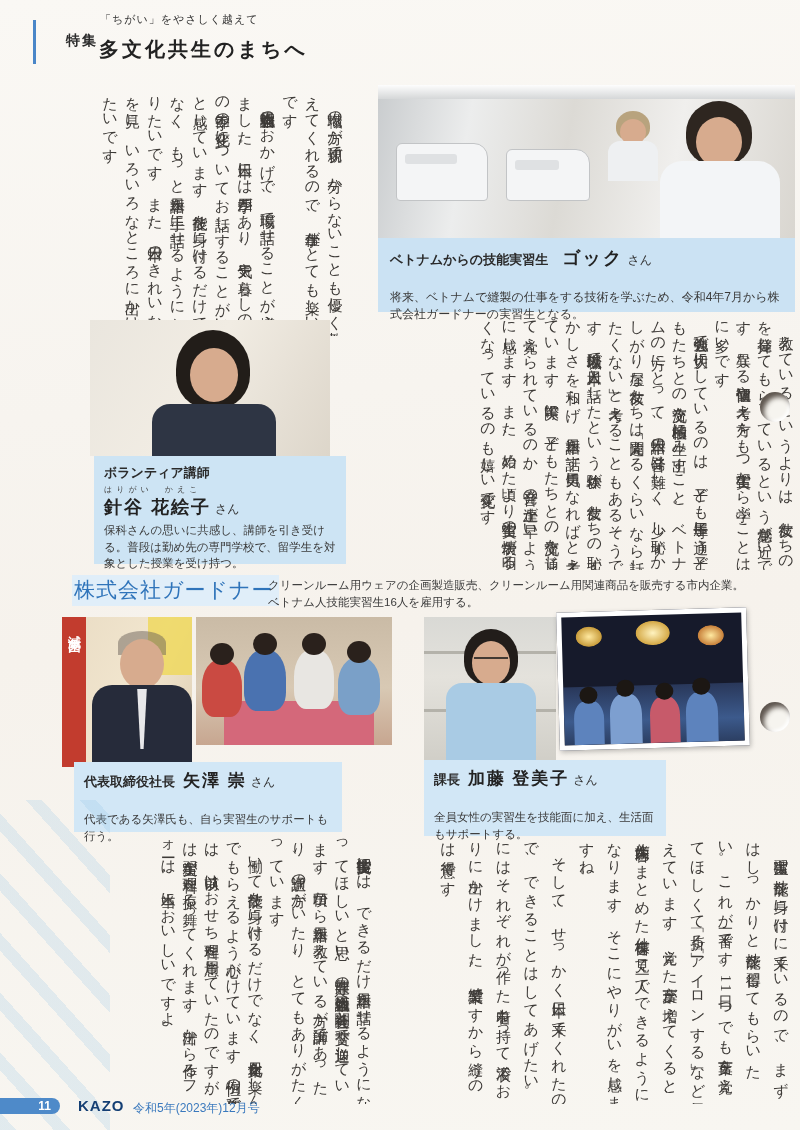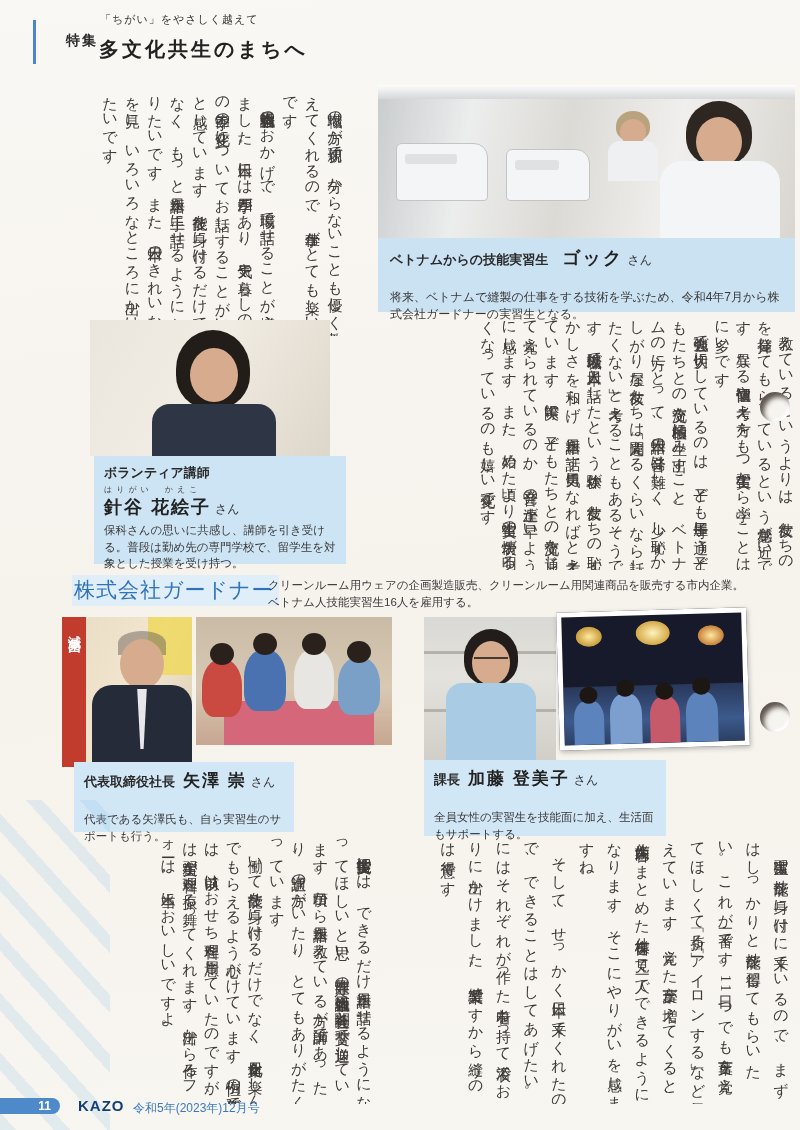--- a/index.html
+++ b/index.html
@@ -101,22 +101,22 @@
   .l1 { left:14px; top:10px; width:26px; height:20px; background:radial-gradient(#ffe9a0,#c79b3a 70%,transparent 75%); }
   .l2 { left:74px; top:6px;  width:34px; height:24px; background:radial-gradient(#fff3c0,#d4a845 70%,transparent 75%); }
   .l3 { left:136px;top:12px; width:26px; height:20px; background:radial-gradient(#ffe9a0,#c7803a 70%,transparent 75%); }
   .fest-crowd { position:absolute; left:0; bottom:0; width:100%; height:58px;
     background:linear-gradient(180deg,rgba(70,100,160,.4),#3c5a8c 60%,#2c3f63); }
   .yukata { position:absolute; bottom:0; border-radius:40% 40% 0 0; background:#5d83bd; }
   .y1 { left:10px; width:30px; height:44px; } .y2 { left:46px; width:32px; height:50px; background:#7d9fd0; }
   .y3 { left:86px; width:30px; height:46px; background:#c75a6a; } .y4 { left:122px; width:32px; height:50px; }
   .yukata::before { content:""; position:absolute; left:50%; top:-14px; transform:translateX(-50%); width:18px; height:17px; border-radius:50%; background:#1c1713; }
 
-  .cap-pres { left:74px; top:762px; width:220px; height:70px; padding:7px 10px; background:#d2e7f6; }
-  .cap-kato { left:424px; top:760px; width:242px; height:76px; padding:7px 10px; background:#d2e7f6; }
+  .cap-pres { left:74px; top:762px; width:268px; height:70px; padding:7px 10px; background:#d2e7f6; }
+  .cap-kato { left:424px; top:760px; width:242px; height:76px; padding:7px 10px; background:#d2e7f6;font-family:Liberation Serif, serif; }
   .cap-pres .cap-name,.cap-kato .cap-name { font-size:17px; margin-left:8px; }
   .cap-pres .cap-desc,.cap-kato .cap-desc { font-size:11.5px; }
 
   
   .hole { position:absolute; width:30px; height:30px; border-radius:50%;
     background:#f6f4ef; box-shadow:inset 4px 5px 5px rgba(55,45,38,.8), inset -2px -2px 3px rgba(255,255,255,.9); }
   .hole-1 { left:760px; top:392px; }
   .hole-2 { left:760px; top:702px; }
   .stripes { position:absolute; left:0; bottom:0; width:110px; height:330px; pointer-events:none;
     background:repeating-linear-gradient(48deg, rgba(135,190,228,.20) 0 12px, rgba(135,190,228,0) 12px 40px); }

